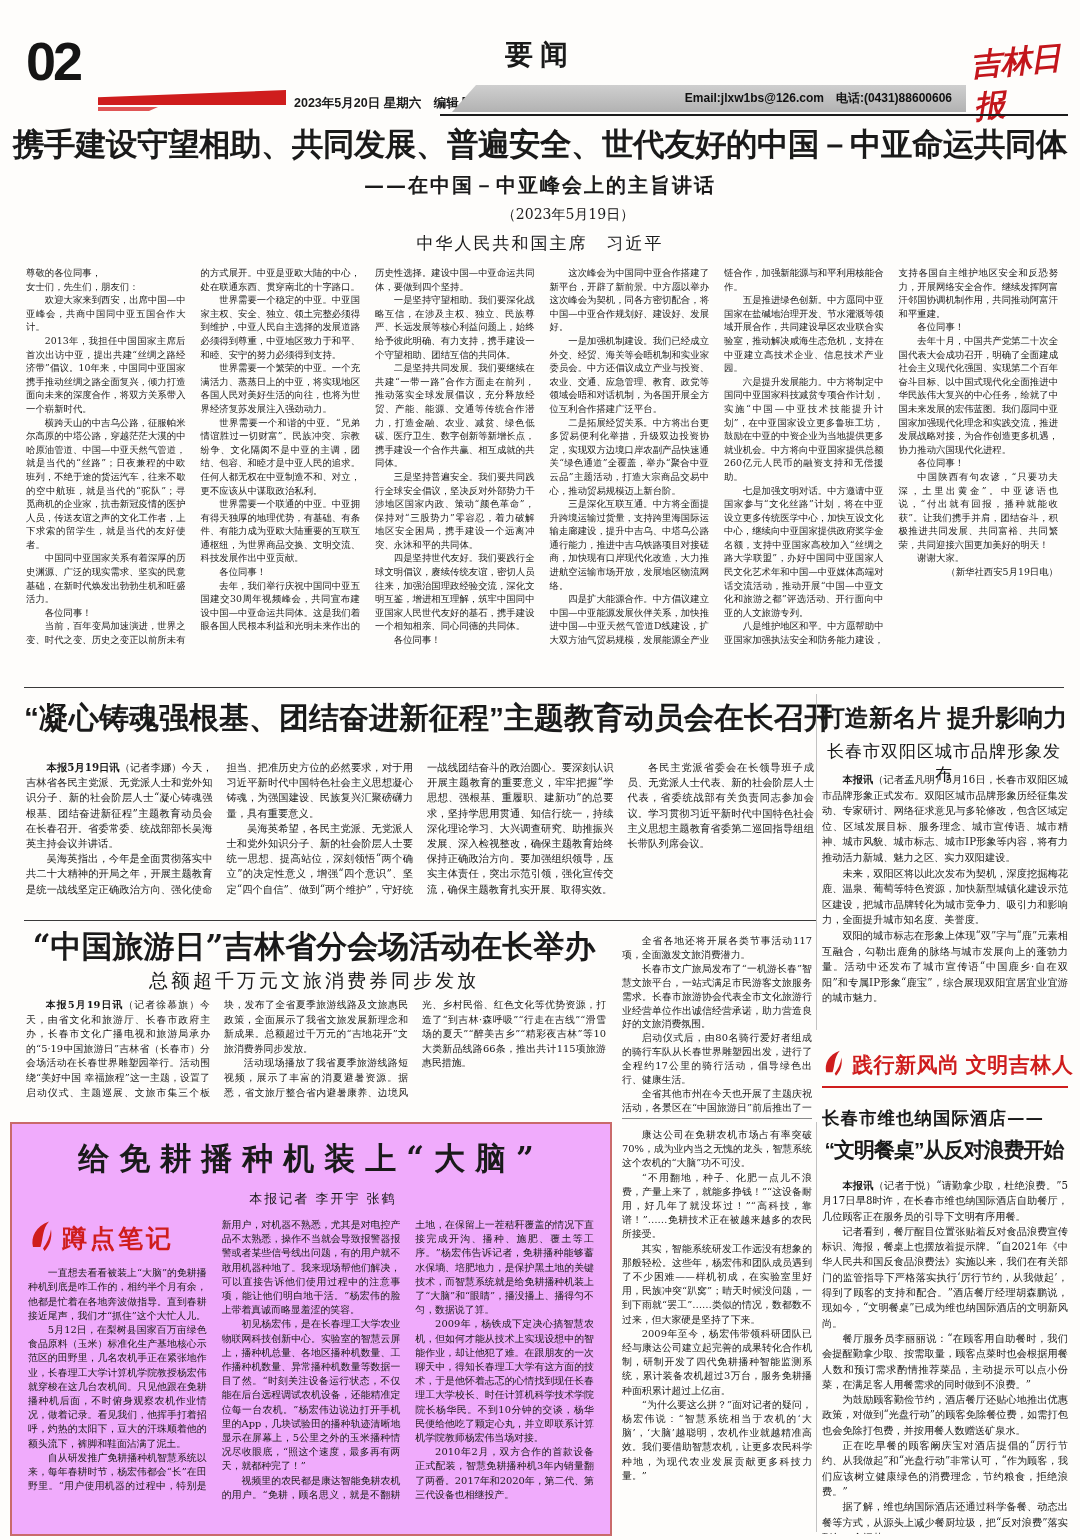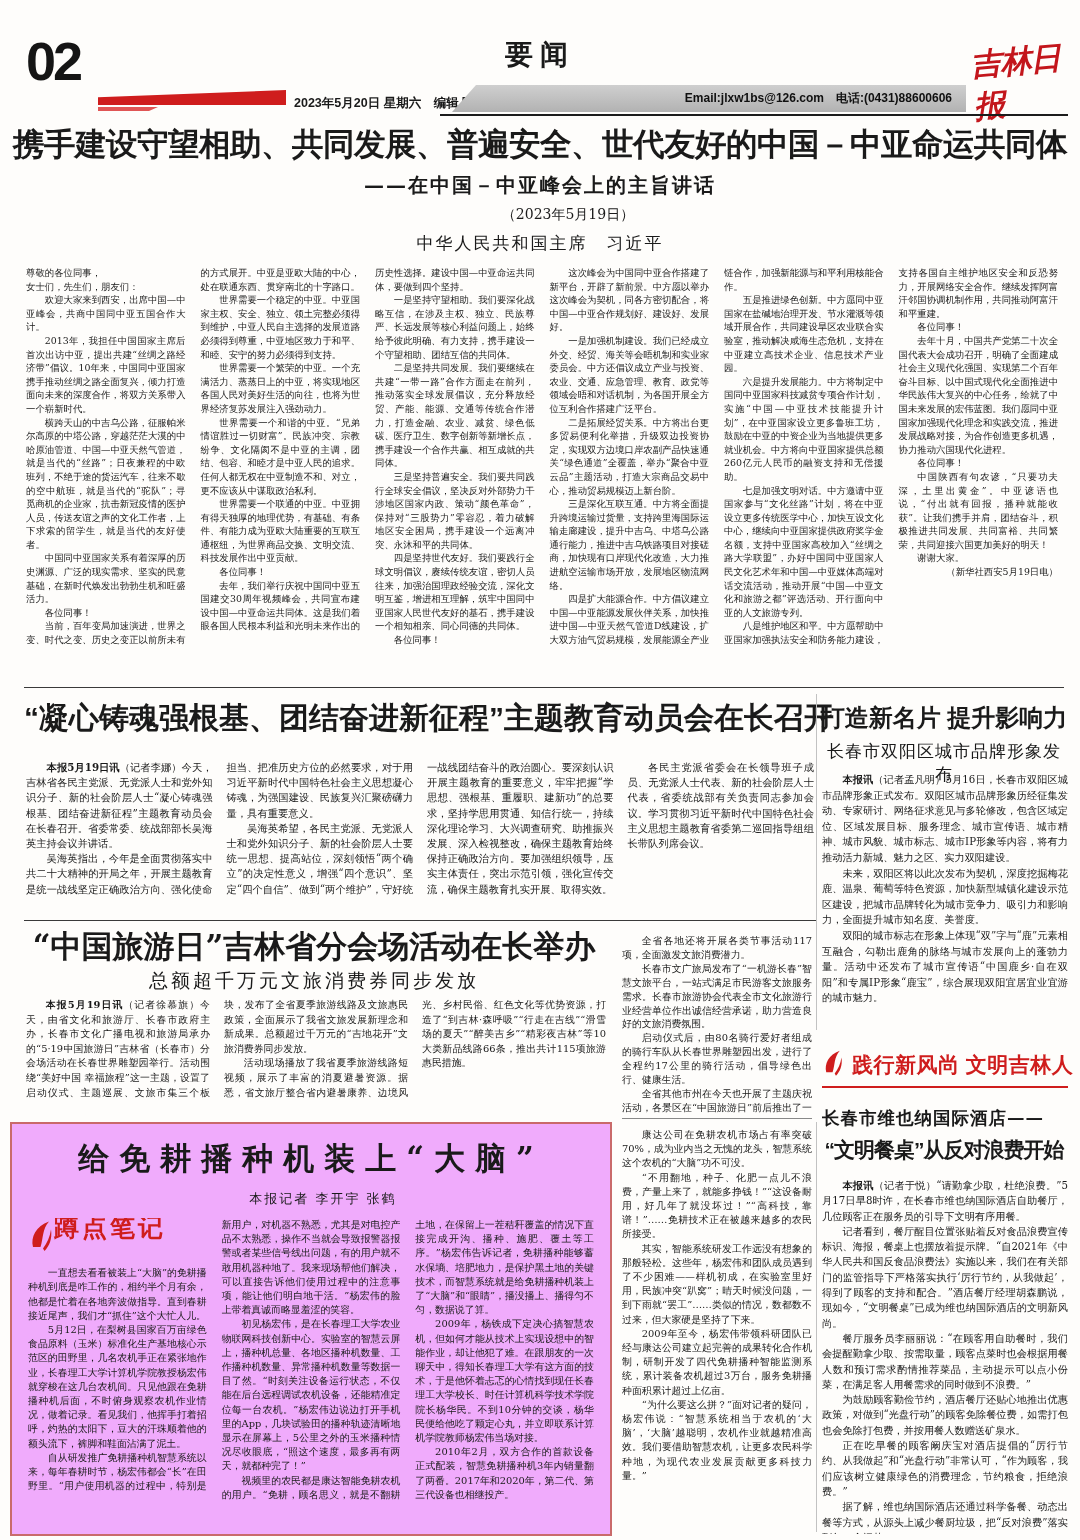--- a/index.html
+++ b/index.html
@@ -70,21 +70,21 @@
               text-align:justify;font-size:9.9px;line-height:13.9px;}
 
   
   .notill-box{left:10px;top:1122px;width:598px;height:410px;border:2px solid #c96a6a;
               background:#f0abfc;}
   .nt-headline{left:0;width:100%;top:14px;font-weight:900;font-size:31px;letter-spacing:10px;}
   .nt-byline{left:12px;width:100%;top:66px;font-size:13px;letter-spacing:2px;}
   .nt-cols{position:absolute;left:16px;right:16px;top:94px;bottom:10px;overflow:hidden;
            column-count:3;column-gap:15px;text-align:justify;
            font-size:9.9px;line-height:14.2px;}
-  .badge{display:flex;align-items:flex-start;gap:0;margin:2px 0 10px 0;}
+  .badge{display:flex;align-items:center;gap:8px;margin:2px 0 10px 0;}
   .badge-text{color:#cf1d1d;font-weight:900;font-size:25px;letter-spacing:3px;
               font-family:"Liberation Sans",sans-serif;}
   .nt-cont{left:622px;width:190px;top:1128px;height:404px;overflow:hidden;
            text-align:justify;font-size:9.9px;line-height:14.2px;}
 
   
   .banner{left:822px;width:246px;top:1044px;height:44px;display:flex;align-items:center;
           gap:8px;border-bottom:2.5px solid #cf1d1d;box-sizing:border-box;text-align:right;}
   .banner-text{color:#cf1d1d;font-weight:900;font-size:21px;letter-spacing:0.5px;
                font-family:"Liberation Sans",sans-serif;white-space:nowrap;}

